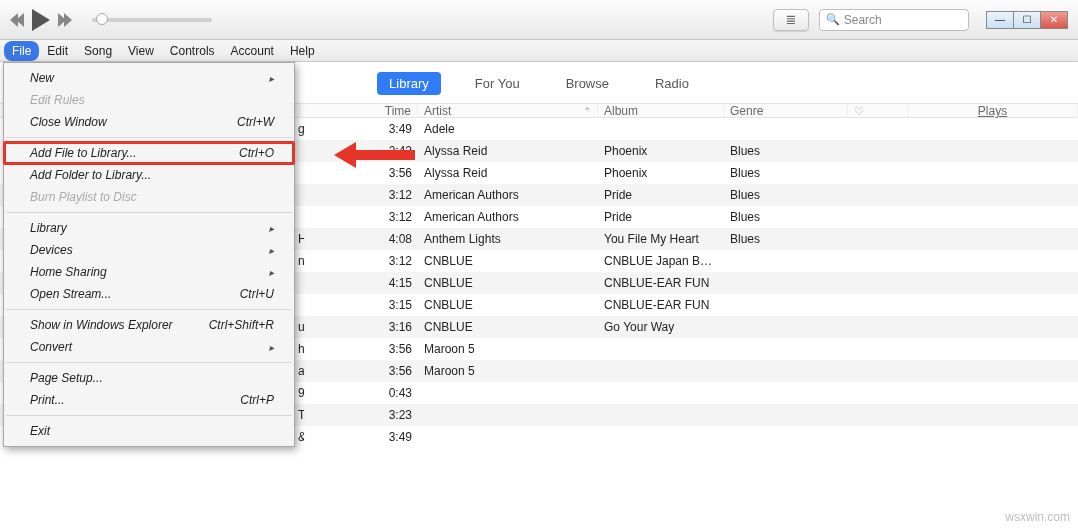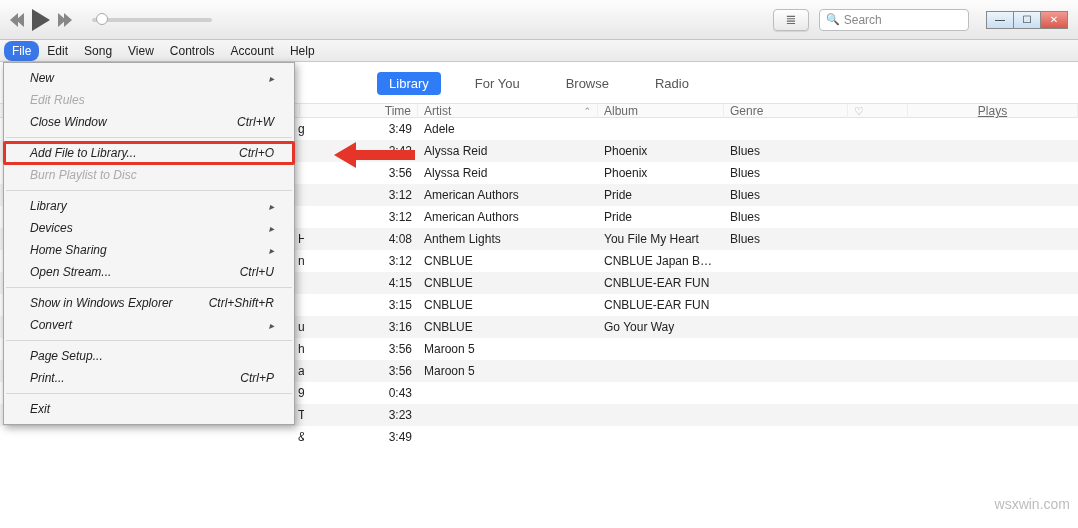--- a/index.html
+++ b/index.html
@@ -107,21 +107,21 @@
   }
   .arrow-annot .shaft { width:60px; height:10px; background:#e53528;}
   .arrow-annot .head {
     width:0;height:0;
     border-top:13px solid transparent;
     border-bottom:13px solid transparent;
     border-right:22px solid #e53528;
     margin-right:-1px;
   }
   .watermark {
-    position:absolute; right:8px; bottom:16px; font-size:14px; color:#bdbdbd;margin-top:19px;
+    position:absolute; right:8px; bottom:4px; font-size:12px; color:#bdbdbd;margin-top:19px;
   }
 </style>
 </head>
 <body>
 
 <div class="toolbar">
   <div class="play-controls">
     <div class="prev">
         <span></span>
         <span></span>
@@ -329,20 +329,23 @@
     </div>
     <div class="dmi">
       <span>Close Window</span>
       <span>Ctrl+W</span>
     </div>
     <div class="sep"></div>
     <div class="dmi highlight">
       <span>Add File to Library...</span>
       <span>Ctrl+O</span>
     </div>
+    <div class="dmi">
+      <span>Add Folder to Library...</span>
+    </div>
     <div class="dmi disabled">
       <span>Burn Playlist to Disc</span>
     </div>
     <div class="sep"></div>
     <div class="dmi sub">
       <span>Library</span>
     </div>
     <div class="dmi sub">
       <span>Devices</span>
     </div>

